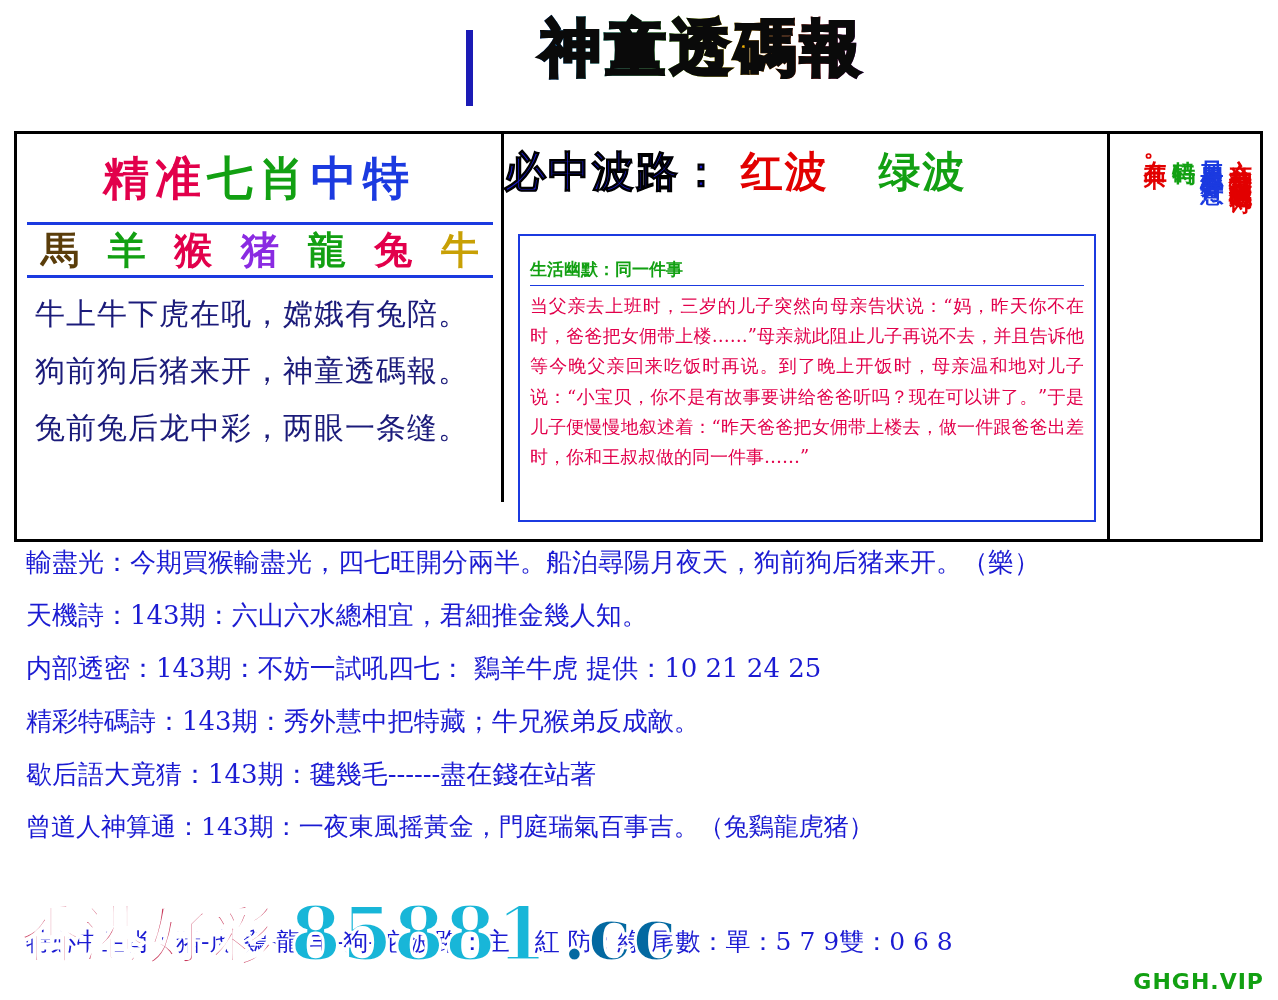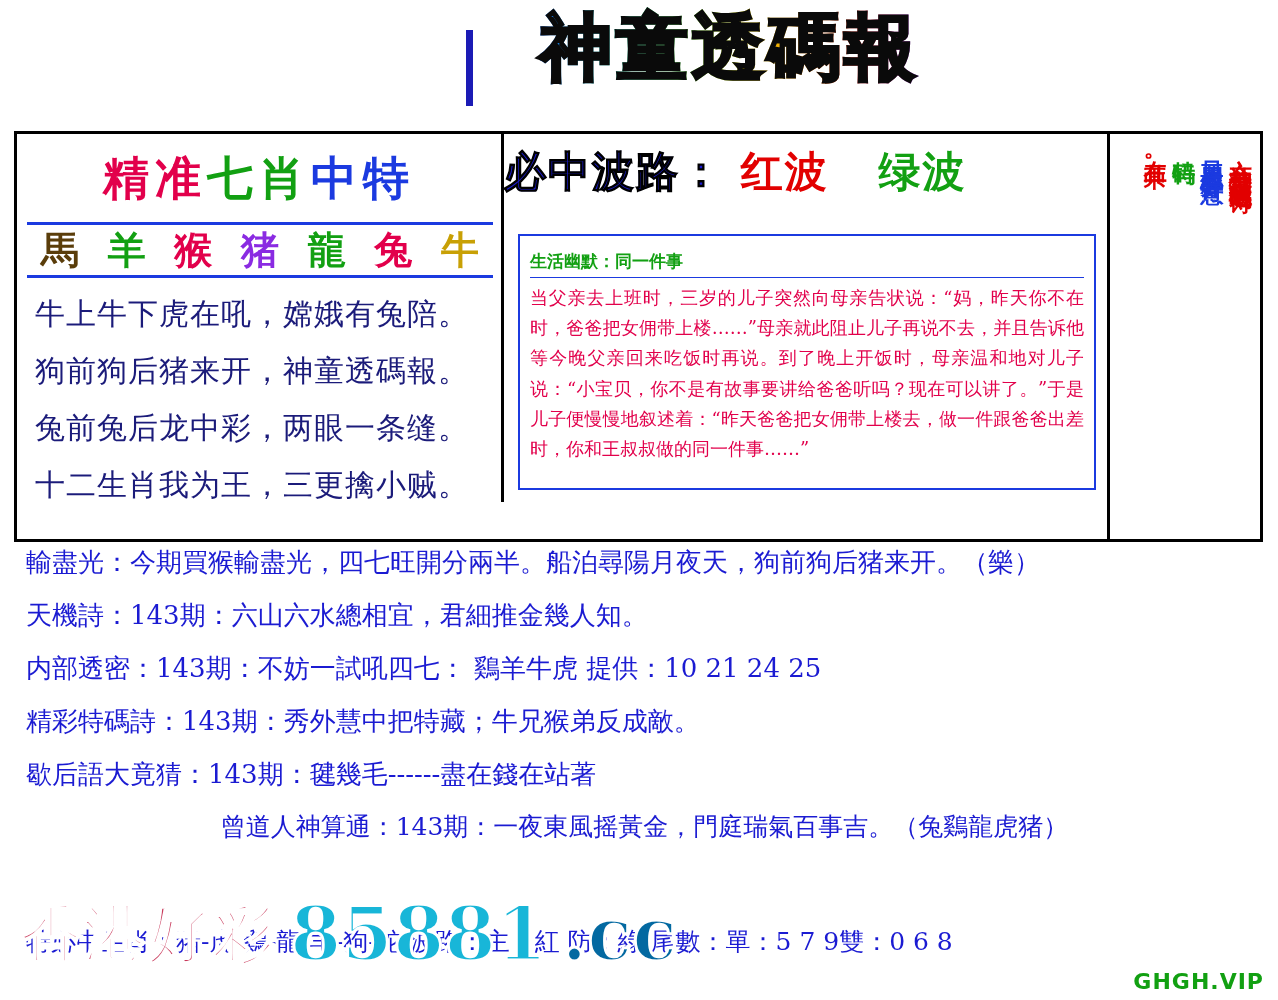--- a/index.html
+++ b/index.html
@@ -25,22 +25,22 @@
     background:linear-gradient(90deg,#f2b705 0%,#e86a12 45%,#f2b705 100%);
     -webkit-background-clip:text;background-clip:text;color:transparent;
     -webkit-text-stroke:2px #7a3b00;
     letter-spacing:2px;
     white-space:nowrap;
   }
   .divider-bar{
     position:absolute;left:466px;top:30px;width:7px;height:76px;background:#1b1bb5;
   }
   .title{
-    position:absolute;left:540px;top:0;
-    font-size:72px;font-weight:bold;
+    position:absolute;left:540px;top:8px;
+    font-size:61px;font-weight:bold;
     font-family:"DejaVu Serif","Liberation Serif",serif;
     letter-spacing:4px;
     white-space:nowrap;
     background:linear-gradient(90deg,#1b6ef3 0%,#19c1b0 18%,#3fd33f 36%,#f2e205 54%,#f28705 70%,#e22b2b 84%,#8a2be2 100%);
     -webkit-background-clip:text;background-clip:text;color:transparent;
     -webkit-text-stroke:3px #0a0a0a;
   }
   
   .frame{
     position:absolute;left:14px;top:131px;width:1249px;height:411px;
@@ -99,23 +99,23 @@
     font-family:"DejaVu Serif","Liberation Serif",serif;
     letter-spacing:2px;white-space:nowrap;
   }
   .wave-title .blue{
     color:#1b1bd2;
     -webkit-text-stroke:1px #000;
   }
   .wave-title .red{color:#e20000;}
   .wave-title .green{color:#12a012;}
   .joke-box{
-    position:absolute;left:14px;top:100px;width:578px;height:256px;
+    position:absolute;left:14px;top:100px;width:578px;height:288px;
     border:2px solid #1b3ae0;box-sizing:border-box;background:#fff;
-    padding:14px 10px;
+    padding:22px 10px;
   }
   .joke-head{
     font-size:17px;color:#12a012;font-weight:bold;
     font-family:"DejaVu Serif","Liberation Serif",serif;
     border-bottom:1px solid #1b3ae0;padding-bottom:4px;margin-bottom:5px;
   }
   .joke-body{
     font-size:18px;line-height:1.68;color:#e2004b;
     font-family:"DejaVu Serif","Liberation Serif",serif;
     text-align:justify;
@@ -144,21 +144,21 @@
   }
   .line{
     font-size:26px;
     font-family:"DejaVu Serif","Liberation Serif",serif;
     color:#1b1bd2;
     white-space:nowrap;
     margin-bottom:18px;
     padding-left:12px;
   }
   .line .lbl{color:#1b1bd2;}
-  .line.small{font-size:25px;text-align:center;}
+  .line.small{font-size:25px;}
   .lastline{
     position:absolute;left:26px;top:925px;width:1240px;
     font-size:25px;
     font-family:"DejaVu Serif","Liberation Serif",serif;
     color:#1b1bd2;white-space:nowrap;
   }
   
   .wm-main{
     position:absolute;left:0;top:898px;width:1278px;height:72px;
     font-size:62px;font-weight:bold;
@@ -201,21 +201,20 @@
         <span class="an" style="color:#8a2be2">猪</span>
         <span class="an" style="color:#12a012">龍</span>
         <span class="an" style="color:#e2004b">兔</span>
         <span class="an" style="color:#c8a005">牛</span>
       </div>
 
       <div class="poem">
         <div>牛上牛下虎在吼，嫦娥有兔陪。</div>
         <div>狗前狗后猪来开，神童透碼報。</div>
         <div>兔前兔后龙中彩，两眼一条缝。</div>
-        <div>十二生肖我为王，三更擒小贼。</div>
       </div>
     </div>
 
     <div class="col-mid">
       <div class="wave-title">
         <span class="blue">必中波路：</span>
         <span class="red">红波</span>
         <span>&nbsp;</span>
         <span class="green">绿波</span>
       </div>

